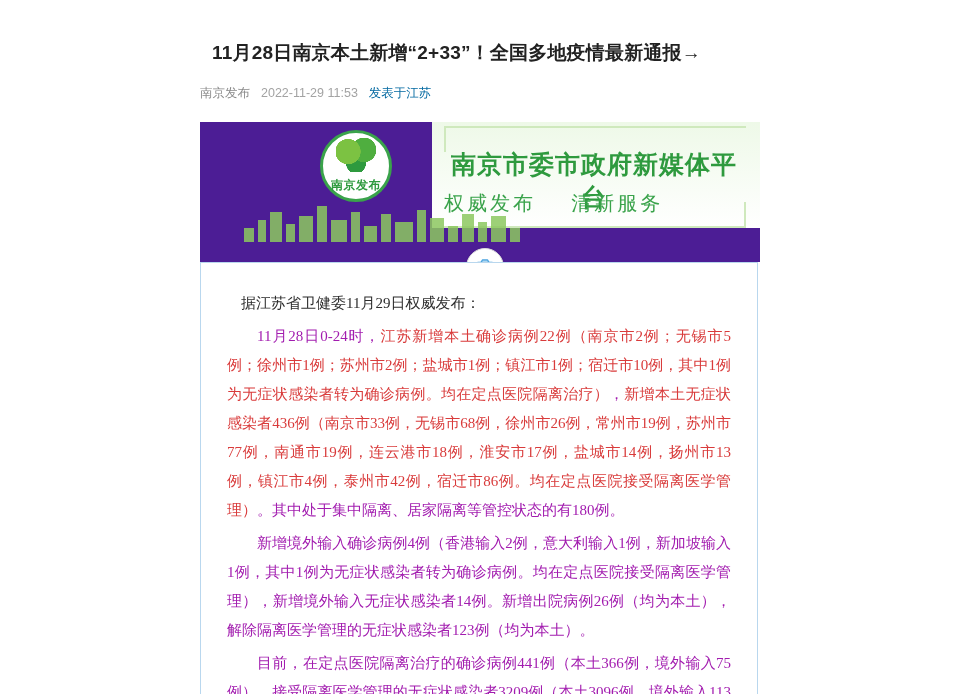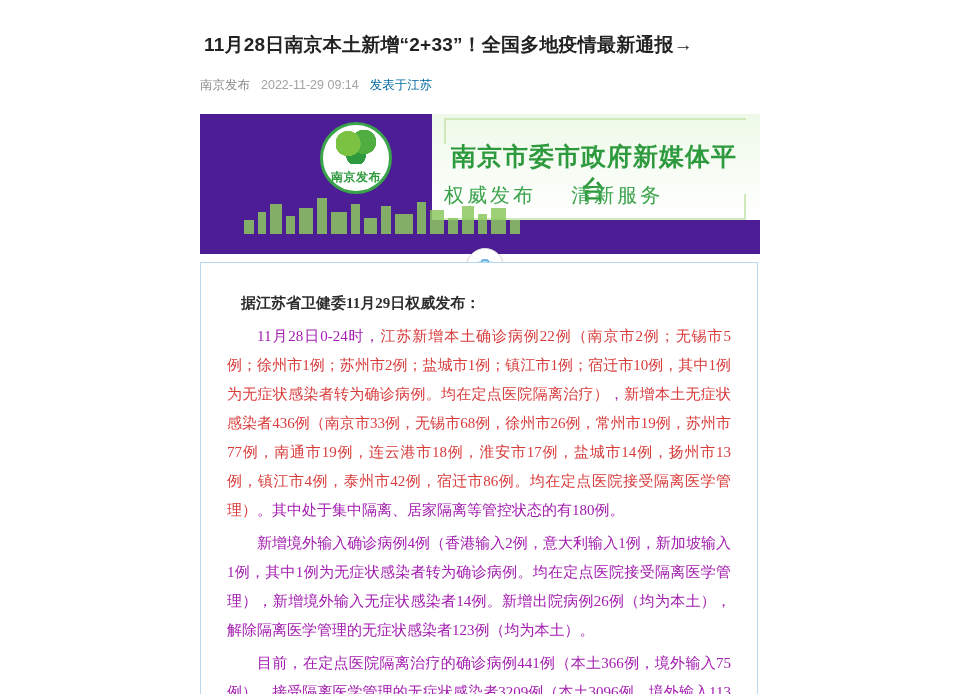--- a/index.html
+++ b/index.html
@@ -26,21 +26,21 @@
     top: 0;
     width: 560px;
   }
   .title {
     font-size: 19px;
     font-weight: bold;
     color: #222222;
     line-height: 30px;
     letter-spacing: 0.2px;
     padding-top: 26px;
-    margin: 4px;
+    margin: 12px;
   }
   .meta {
     margin-top: 16px;
     font-size: 12.5px;
     color: #9a9a9a;
     display: flex;
     align-items: center;
     gap: 11px;
     height: 18px;
   }
@@ -190,40 +190,40 @@
   }
   .content-box p {
     margin: 0 0 4px 0;
     font-size: 15px;
     line-height: 29px;
     color: #2d2d2d;
     text-align: justify;
     font-family: "Liberation Serif", serif;
   }
   .lead {
-    font-weight: bold;
+    font-weight: normal;
     color: #1a1a1a;
     padding-left: 14px;
   }
   .indent { text-indent: 2em; }
   .red { color: #d93b3b; }
   .blk { color: #a21caf; }
 </style>
 </head>
 <body>
 
 <div class="page">
 
   <div class="article">
 
     <h1 class="title">11月28日南京本土新增“2+33”！全国多地疫情最新通报→</h1>
 
     <div class="meta">
       <span class="account">南京发布</span>
-      <span class="date">2022-11-29 09:14</span>
+      <span class="date">2022-11-29 11:53</span>
       <span class="loc">发表于江苏</span>
     </div>
 
     <div class="banner">
       <div class="banner-bg"></div>
       <div class="banner-frame"></div>
       <div class="banner-title">南京市委市政府新媒体平台</div>
       <div class="banner-sub">
         <span>权威发布</span>
         <span class="dot-sep"></span>

